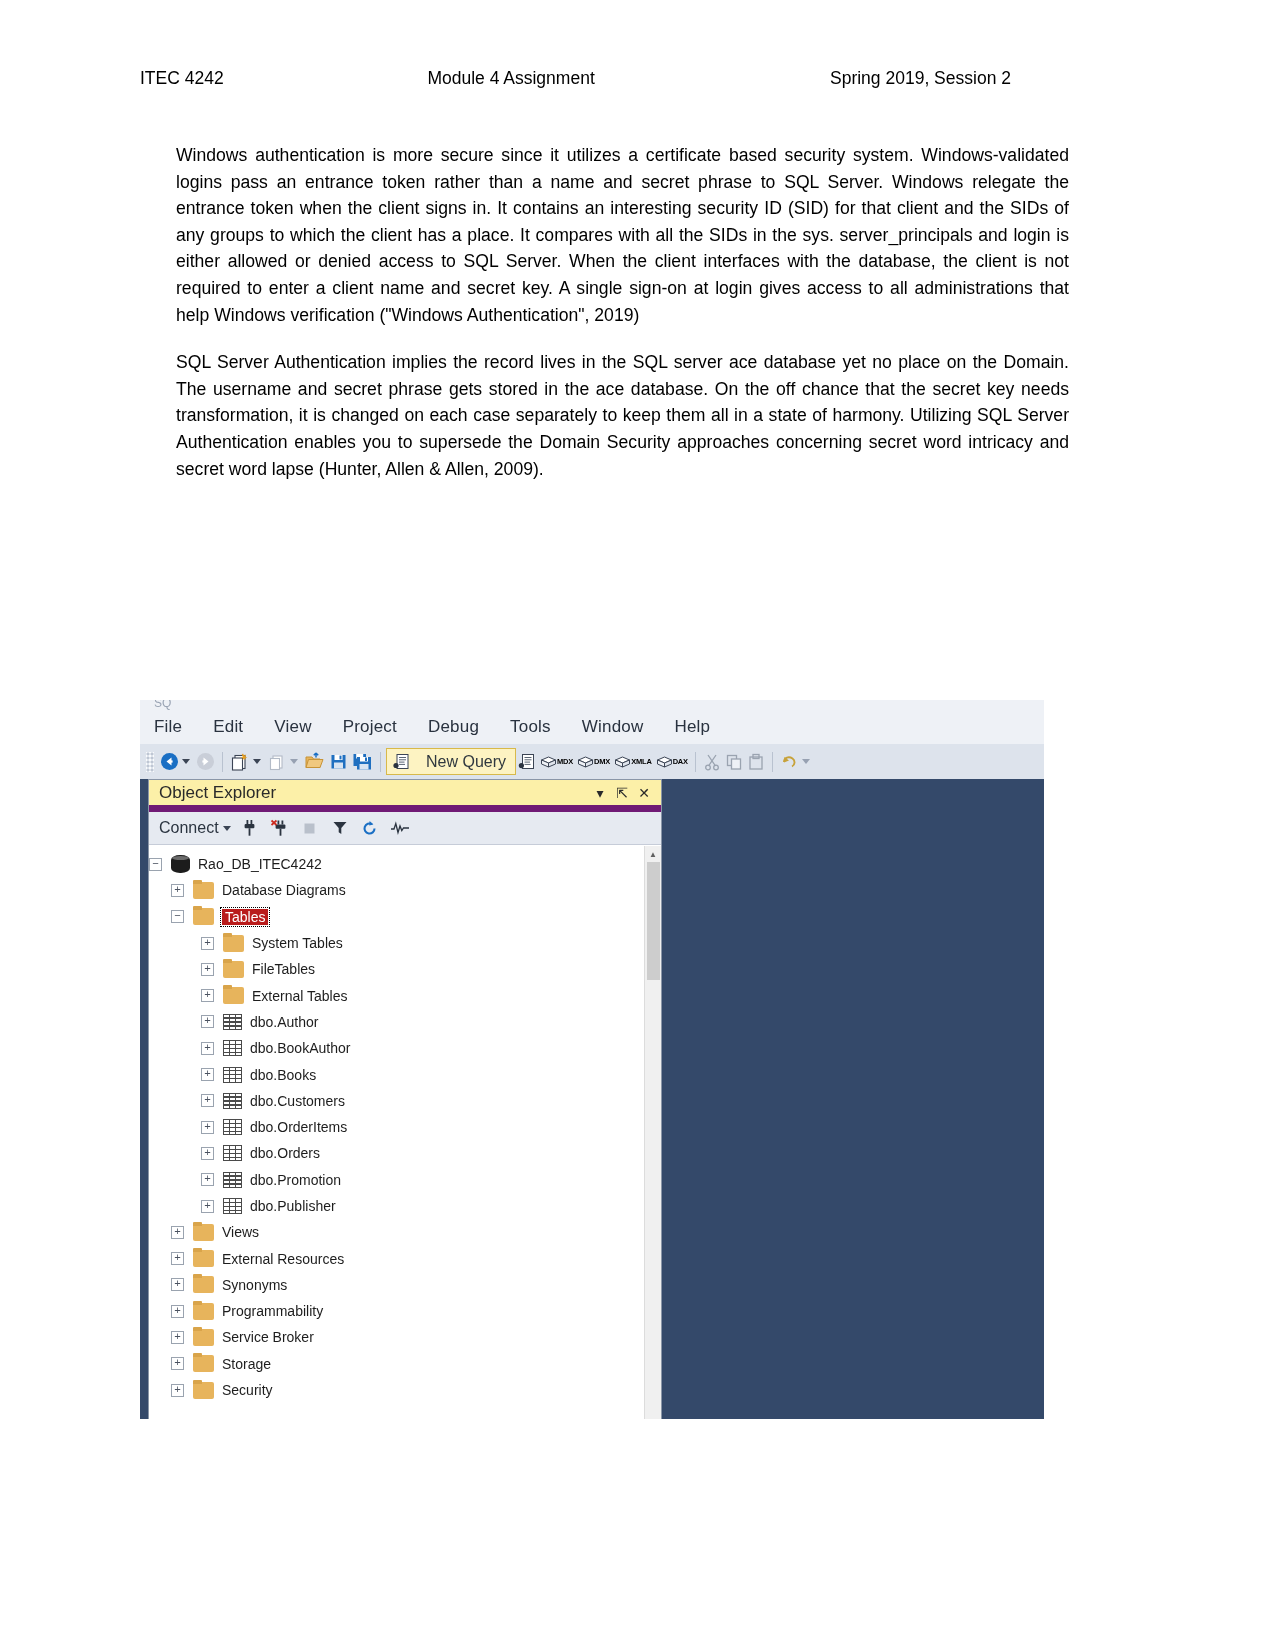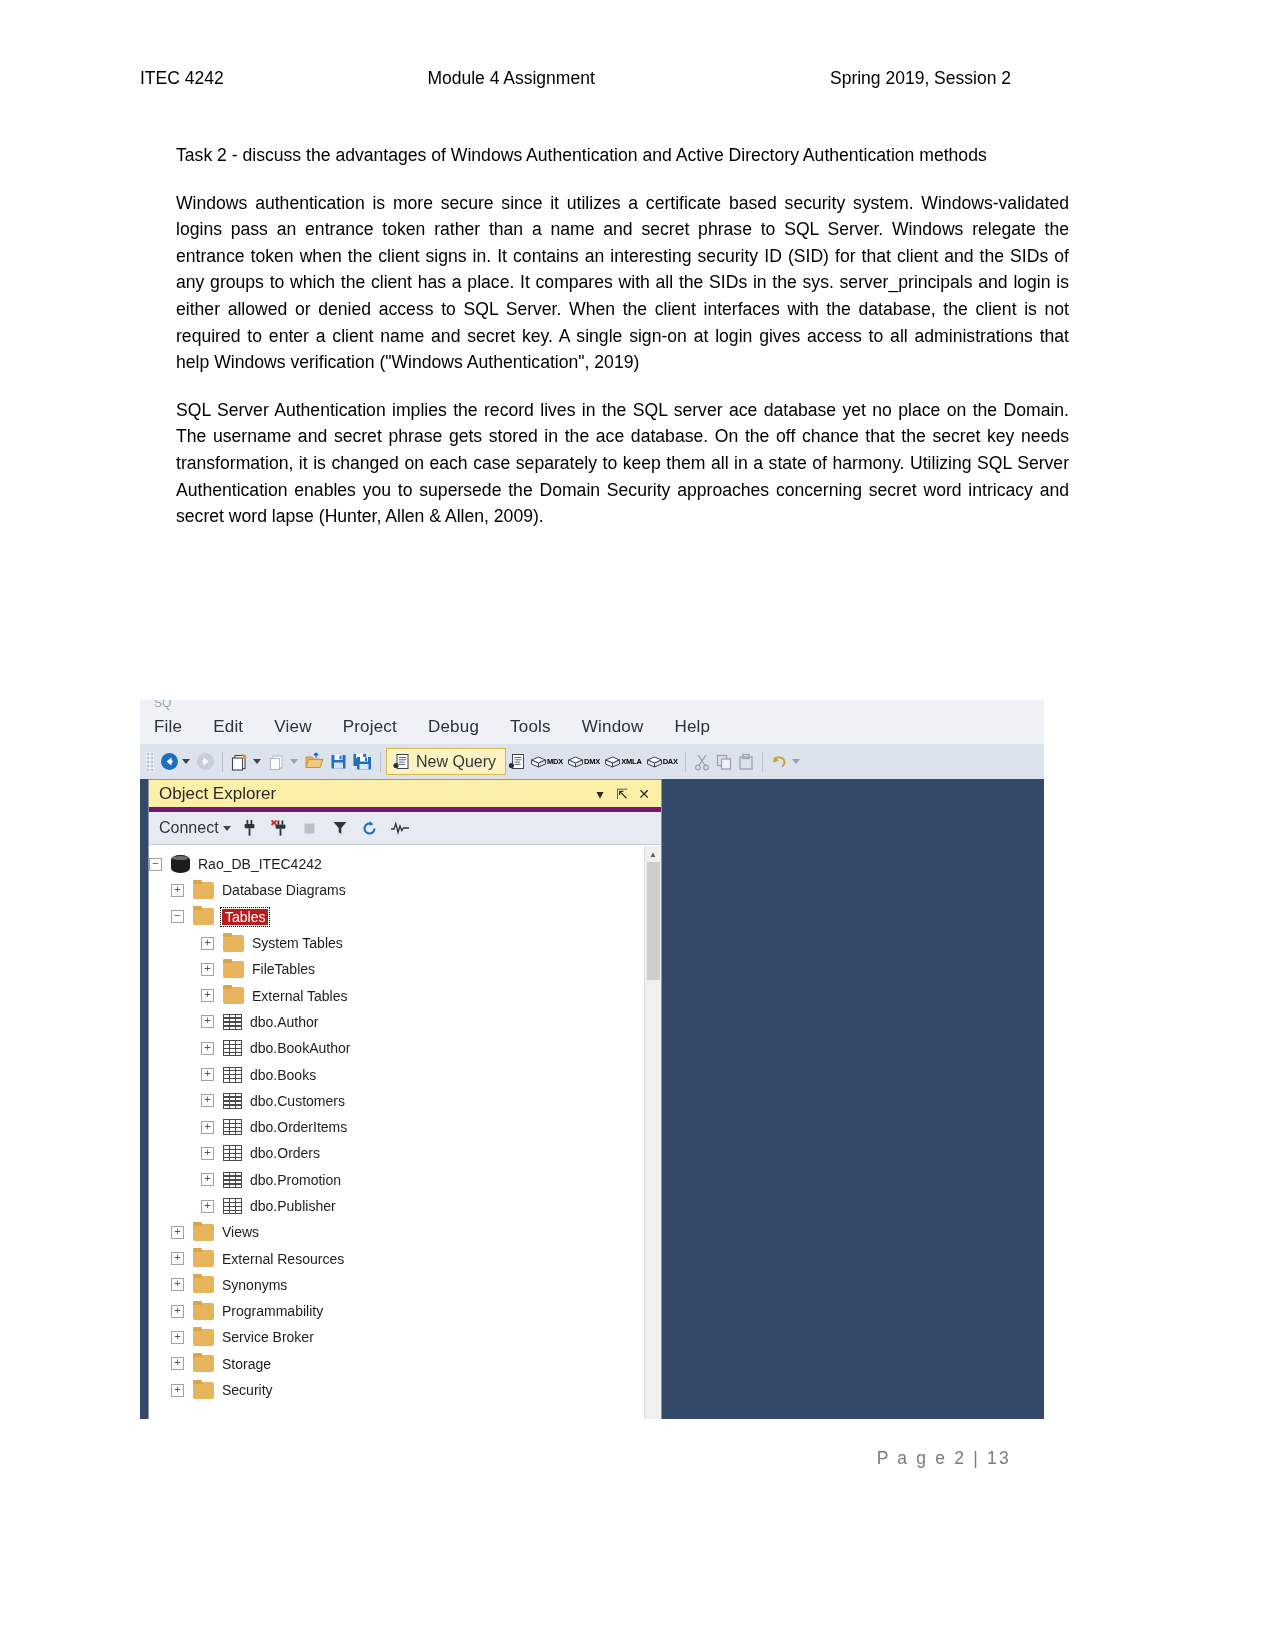--- a/index.html
+++ b/index.html
@@ -94,41 +94,41 @@
   }
   .tb-sep{
     width:1px; height:20px; background:#b9c2d0; margin:0 5px;
   }
   .caret-dn{
     width:0;height:0;border-left:4px solid transparent;border-right:4px solid transparent;
     border-top:5px solid #3b4454; margin:0 4px 0 1px;
   }
   .caret-dim{ border-top-color:#97a1b2; }
   .newquery{
-    display:flex; align-items:center; gap:6px;
+    display:flex; align-items:center; gap:16px;
     height:27px; padding:0 9px 0 6px;
     background:#fdf3c2; border:1px solid #d8b94a;
     font-size:16px; color:#30383f; white-space:nowrap;
   }
   .sq-lbl{ font-size:7.5px; font-weight:bold; letter-spacing:-.2px; }
   .cube{ display:flex; flex-direction:row; align-items:center; line-height:1; }
 
   
   .oe-panel{
     position:absolute; top:79px; left:8px;
     width:514px; height:640px;
     background:#ffffff;
     border:1px solid #8a96a8;
     border-bottom:none;
   }
   .oe-title{
     height:32px; background:#fcf0a8;
     display:flex; align-items:center;
     padding:0 6px 0 10px;
-    border-bottom:5px solid #701a75;
+    border-bottom:7px solid #701a75;
   }
   .oe-title-text{ font-size:17px; color:#2a2a2a; flex:1; }
   .oe-title-btn{ width:22px; text-align:center; font-size:14px; color:#2a2a2a; }
 
   .oe-tools{
     height:33px; background:#e6eaf1;
     display:flex; align-items:center; padding-left:10px;
     border-bottom:1px solid #c6ccd8;
   }
   .connect-lbl{ font-size:16px; color:#2b3440; margin-right:3px; }
@@ -230,21 +230,20 @@
 
 <div class="page">
 
   <div class="doc-header">
     <div class="hdr-left">ITEC 4242</div>
     <div class="hdr-center">Module 4 Assignment</div>
     <div class="hdr-right">Spring 2019, Session 2</div>
   </div>
 
   <div class="doc-body">
-    <p class="para">Task 2 - discuss the advantages of Windows Authentication and Active Directory Authentication methods</p>
     <p class="para">Windows authentication is more secure since it utilizes a certificate based security system. Windows-validated logins pass an entrance token rather than a name and secret phrase to SQL Server. Windows relegate the entrance token when the client signs in. It contains an interesting security ID (SID) for that client and the SIDs of any groups to which the client has a place. It compares with all the SIDs in the sys. server_principals and login is either allowed or denied access to SQL Server. When the client interfaces with the database, the client is not required to enter a client name and secret key. A single sign-on at login gives access to all administrations that help Windows verification ("Windows Authentication", 2019)</p>
     <p class="para">SQL Server Authentication implies the record lives in the SQL server ace database yet no place on the Domain. The username and secret phrase gets stored in the ace database. On the off chance that the secret key needs transformation, it is changed on each case separately to keep them all in a state of harmony. Utilizing SQL Server Authentication enables you to supersede the Domain Security approaches concerning secret word intricacy and secret word lapse (Hunter, Allen &amp; Allen, 2009).</p>
   </div>
 
   <div class="shot">
 
     <div class="shot-sliver">
       <span class="sliver-ghost">SQ</span>
     </div>
 
@@ -603,15 +602,14 @@
         </div>
 
         <div class="tree-scroll">
           <div class="scr-up">▲</div>
           <div class="scr-thumb"></div>
         </div>
       </div>
     </div>
   </div>
 
-  <div class="doc-footer">P a g e  2 | 13</div>
 
 </div>
 
 </body></html>

